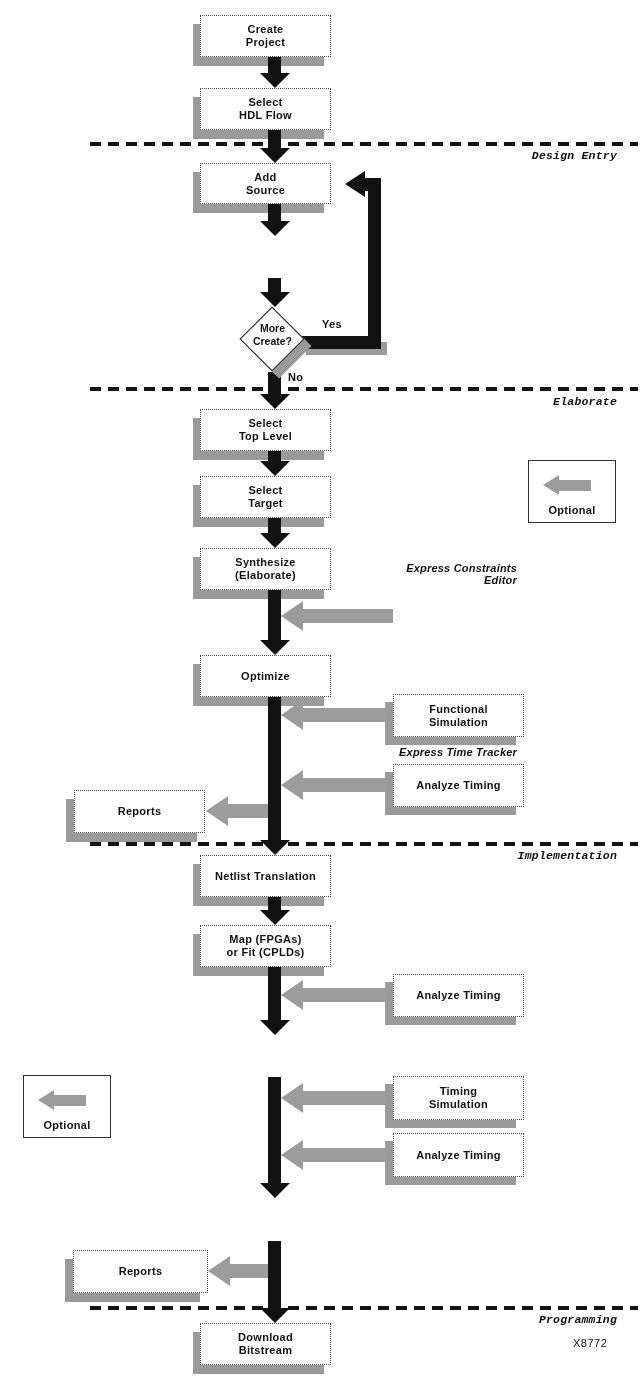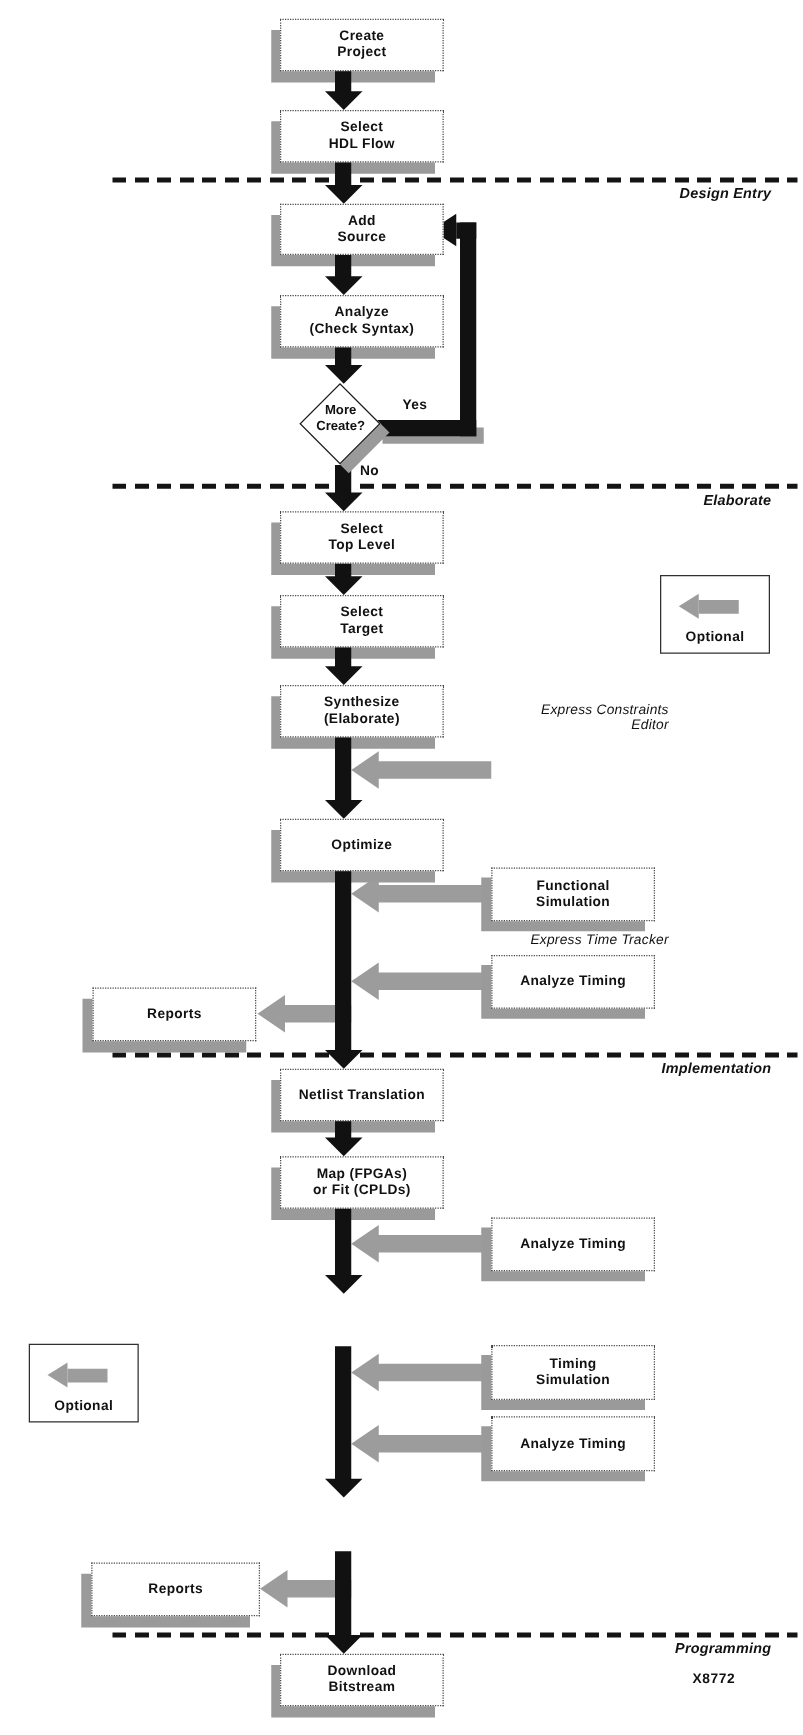--- a/index.html
+++ b/index.html
@@ -3,30 +3,30 @@
 <meta charset="utf-8">
 <style>
   html,body{margin:0;padding:0;background:#fff;}
   .canvas{position:relative;width:642px;height:1388px;background:#ffffff;overflow:hidden;
           font-family:"Liberation Sans",sans-serif;color:#111;}
   
   .dash{position:absolute;left:90px;width:548px;height:4px;
         background:repeating-linear-gradient(90deg,#141414 0 11px,transparent 11px 18px);}
   
   .phase{position:absolute;right:25px;font-style:italic;font-weight:bold;font-size:11.5px;
-         letter-spacing:0.2px;white-space:nowrap;}
+         letter-spacing:0.2px;white-space:nowrap;font-family:Liberation Mono, monospace;}
   
   .box{position:absolute;background:#fff;border:1px dotted #4a4a4a;
        display:flex;align-items:center;justify-content:center;text-align:center;
        font-weight:bold;font-size:11px;line-height:13px;letter-spacing:0.3px;
        white-space:pre-line;box-shadow:-7px 9px 0 #9a9a9a;box-sizing:border-box;}
-  .main{left:224px;width:131px;height:42px;}
+  .main{left:200px;width:131px;height:42px;}
   .side{left:393px;width:131px;height:43px;box-shadow:-8px 8px 0 #9a9a9a;}
   
-  .side-title{position:absolute;right:107px;text-align:right;font-style:italic;font-weight:normal;
+  .side-title{position:absolute;right:125px;text-align:right;font-style:italic;font-weight:bold;
               font-size:11px;line-height:12px;white-space:pre-line;letter-spacing:0.2px;}
   
   .vbar{position:absolute;left:268px;width:13px;background:#111;}
   .ahead{position:absolute;left:260px;width:0;height:0;
          border-left:15px solid transparent;border-right:15px solid transparent;
          border-top:15px solid #111;}
   
   .hbar{position:absolute;height:13px;background:#111;}
   .lhead{position:absolute;width:0;height:0;border-top:13px solid transparent;
          border-bottom:13px solid transparent;border-right:20px solid #111;}
@@ -45,21 +45,21 @@
   .branch-label{position:absolute;font-weight:bold;font-size:11px;letter-spacing:0.3px;}
   
   .legend{position:absolute;width:88px;height:63px;background:#fff;border:1px solid #2f2f2f;
           box-sizing:border-box;}
   .legend-label{position:absolute;left:0;right:0;bottom:6px;text-align:center;
                 font-weight:bold;font-size:11px;letter-spacing:0.3px;}
   .legend-ghead{position:absolute;left:14px;top:14px;width:0;height:0;
                 border-top:10px solid transparent;border-bottom:10px solid transparent;
                 border-right:16px solid #9c9c9c;}
   .legend-gbar{position:absolute;left:30px;top:19px;width:32px;height:11px;background:#9c9c9c;}
-  .figure-code{position:absolute;left:554px;top:1337px;font-weight:bold;font-size:11px;
+  .figure-code{position:absolute;left:573px;top:1337px;font-weight:normal;font-size:11px;
                letter-spacing:0.5px;}
 </style>
 </head>
 <body>
 
 <div class="canvas">
 
   <div class="dash" style="top:142px"></div>
   <div class="dash" style="top:387px"></div>
   <div class="dash" style="top:842px"></div>
@@ -99,22 +99,20 @@
 
   <div class="ghead" style="left:208px;top:1256px"></div>
   <div class="gbar" style="left:229px;top:1264px;width:52px"></div>
 
   <div class="box main" style="top:15px">Create
 Project</div>
   <div class="box main" style="top:88px">Select
 HDL Flow</div>
   <div class="box main" style="top:163px;height:41px">Add
 Source</div>
-  <div class="box main" style="top:236px">Analyze
-(Check Syntax)</div>
   <div class="box main" style="top:409px">Select
 Top Level</div>
   <div class="box main" style="top:476px">Select
 Target</div>
   <div class="box main" style="top:655px">Optimize</div>
   <div class="box main" style="top:548px">Synthesize
 (Elaborate)</div>
   <div class="box main" style="top:855px">Netlist Translation</div>
   <div class="box main" style="top:925px">Map (FPGAs)
 or Fit (CPLDs)</div>

